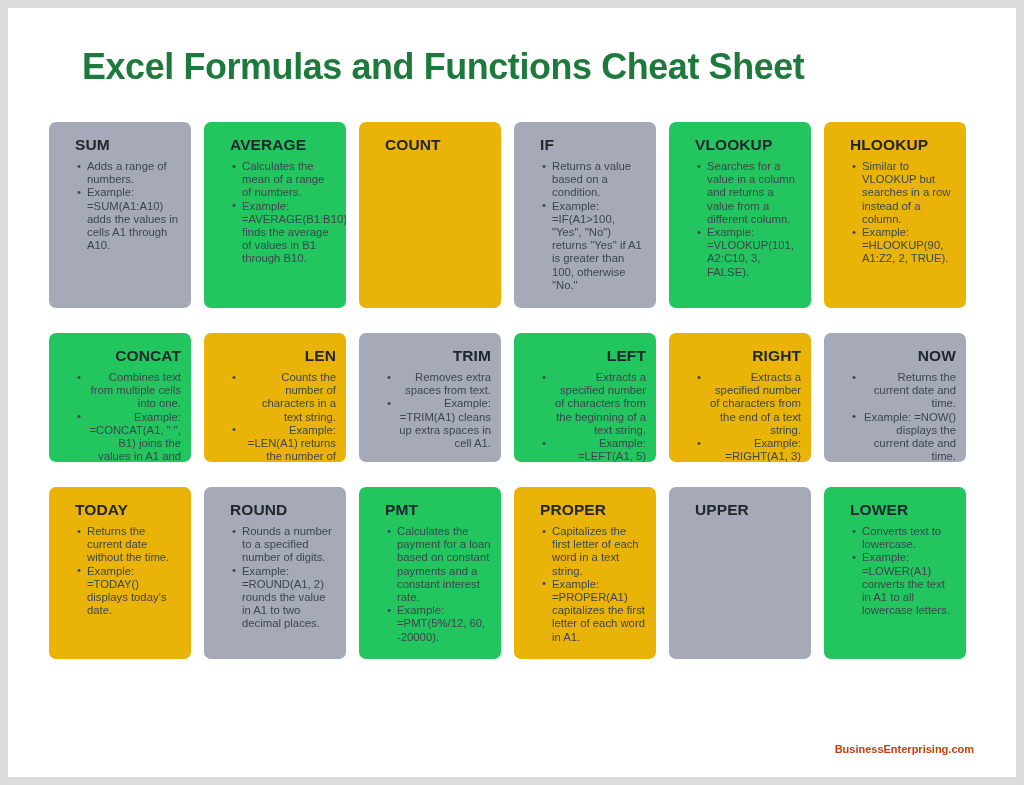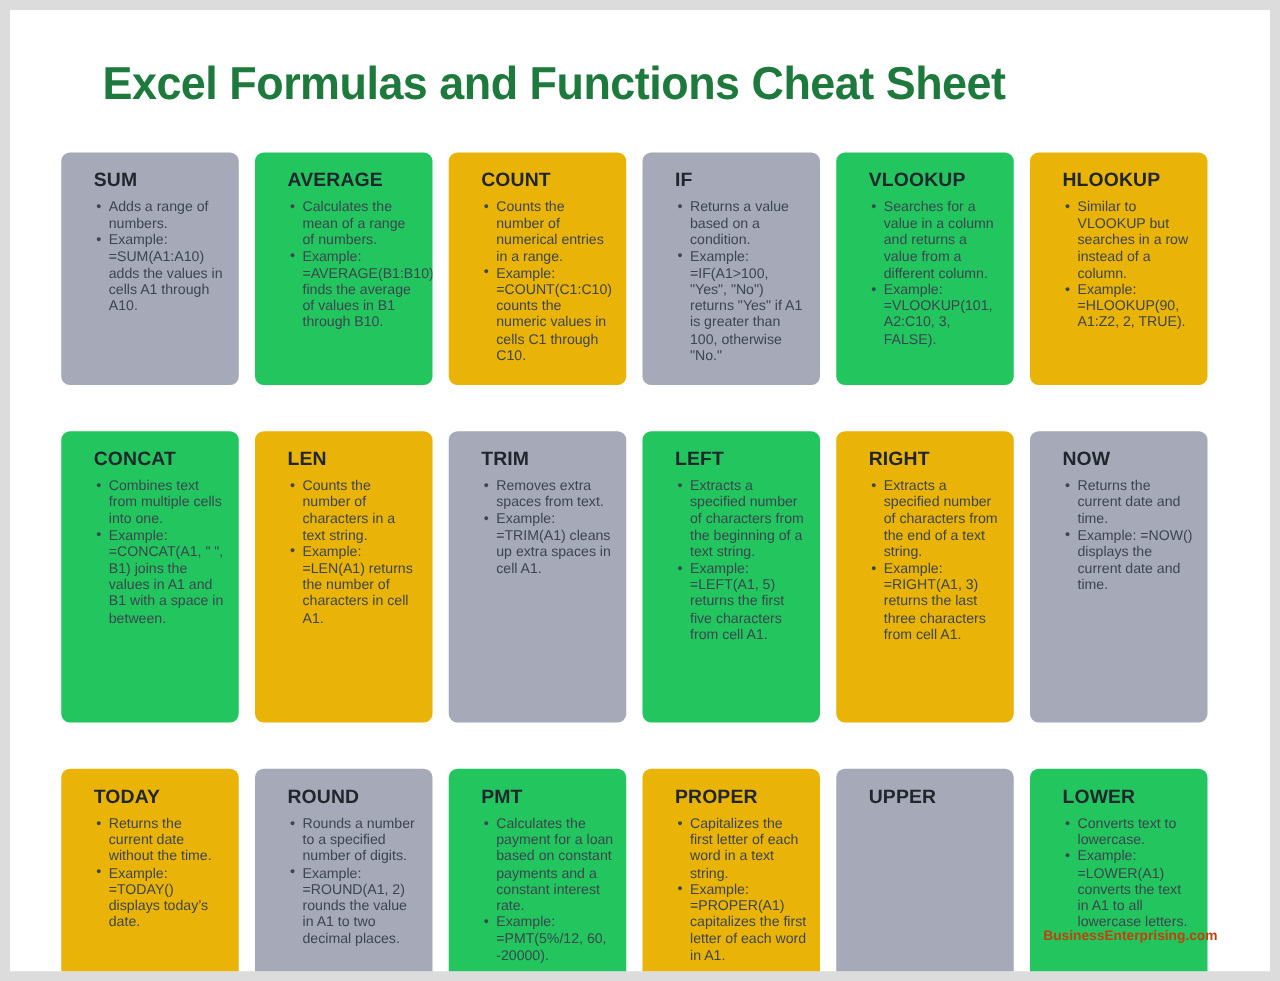--- a/index.html
+++ b/index.html
@@ -38,31 +38,31 @@
   }
   .grid {
     position: absolute;
     left: 41px;
     top: 114px;
     width: 930px;
   }
   .row {
     display: flex;
     gap: 13px;
-    margin-bottom: 37px;
+    margin-bottom: 25px;
   }
   .card {
     width: 142px;
     border-radius: 7px;
     box-sizing: border-box;
     padding: 14px 10px 10px 12px;
     overflow: hidden;
   }
   .row-1 .card { height: 186px; }
-  .row-2 .card { height: 233px; }
+  .row-2 .card { height: 129px; text-align: right; }
   .row-3 .card { height: 172px; }
 
   .card-gray   { background: #a5a9b8; }
   .card-teal   { background: #22c55e; }
   .card-yellow { background: #eab308; }
 
   .card-title {
     font-size: 15.5px;
     font-weight: bold;
     color: #20262d;
@@ -121,24 +121,20 @@
         </div>
         <div class="card card-teal">
           <div class="card-title">AVERAGE</div>
           <ul class="bullets">
             <li>Calculates the mean of a range of numbers.</li>
             <li>Example: =AVERAGE(B1:B10) finds the average of values in B1 through B10.</li>
           </ul>
         </div>
         <div class="card card-yellow">
           <div class="card-title">COUNT</div>
-          <ul class="bullets">
-            <li>Counts the number of numerical entries in a range.</li>
-            <li>Example: =COUNT(C1:C10) counts the numeric values in cells C1 through C10.</li>
-          </ul>
         </div>
         <div class="card card-gray">
           <div class="card-title">IF</div>
           <ul class="bullets">
             <li>Returns a value based on a condition.</li>
             <li>Example: =IF(A1&gt;100, "Yes", "No") returns "Yes" if A1 is greater than 100, otherwise "No."</li>
           </ul>
         </div>
         <div class="card card-teal">
           <div class="card-title">VLOOKUP</div>

